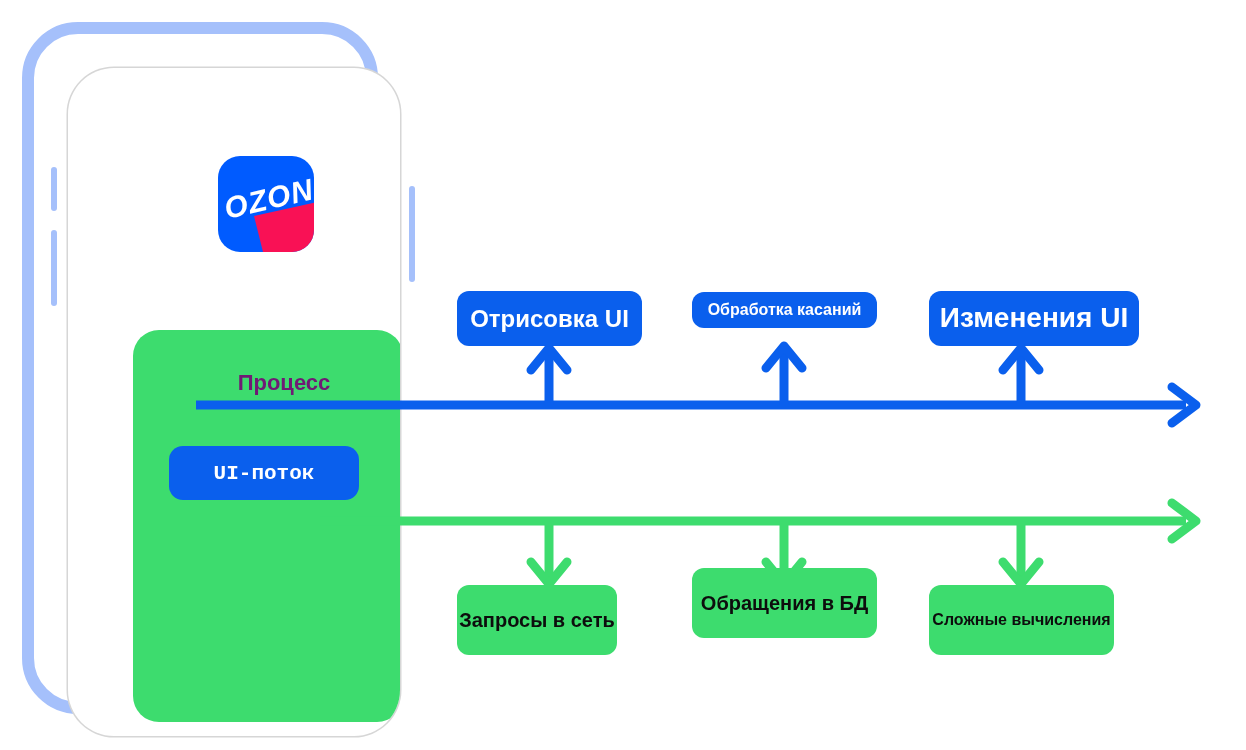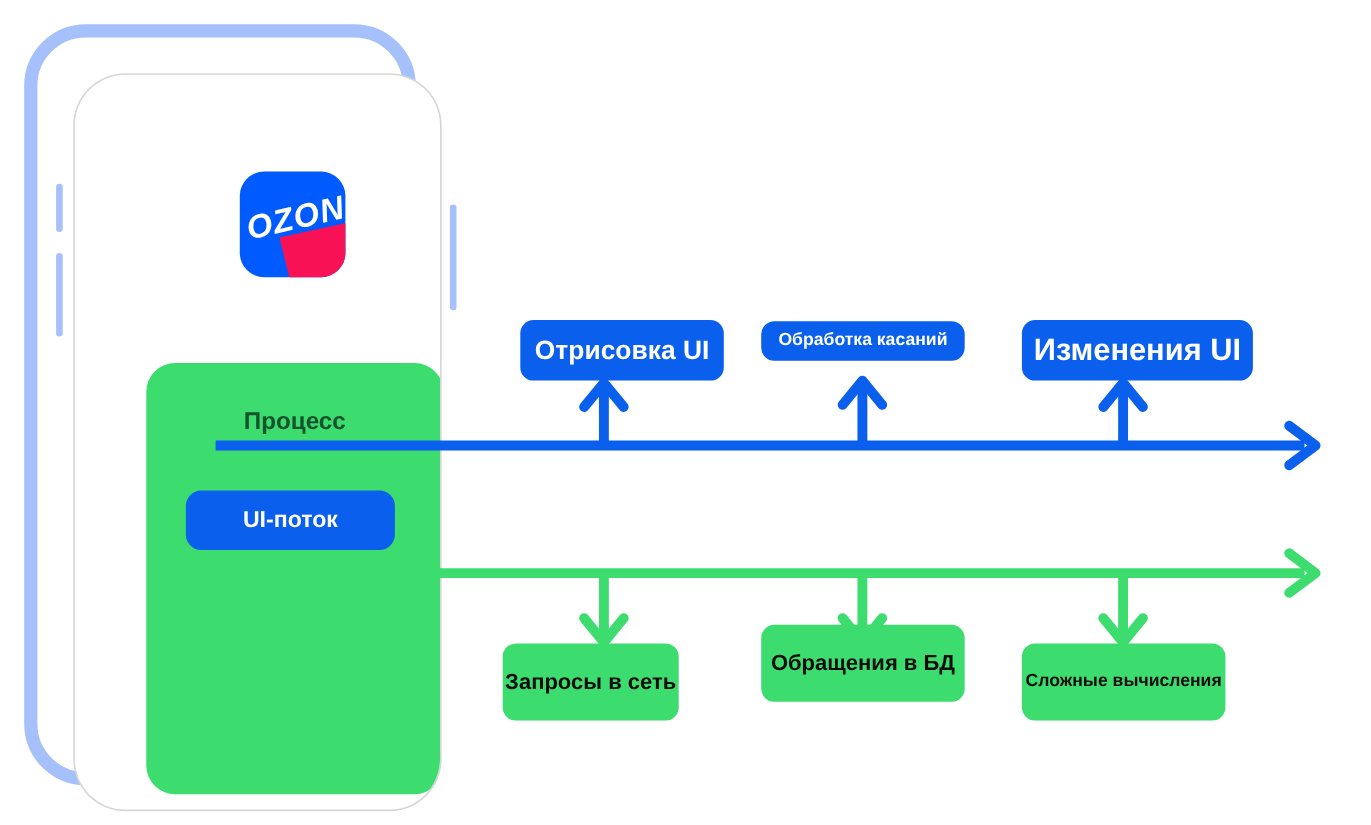--- a/index.html
+++ b/index.html
@@ -99,35 +99,37 @@
     background: #3ddc6e;
   }
   .process-title {
     position: absolute;
     left: 0;
     top: 40px;
     width: 270px;
     text-align: center;
     font-size: 22px;
     font-weight: bold;
-    color: #14532d;
+    color: #701a75;
+    padding-left: 16px;
   }
 
   .thread-chip {
     position: absolute;
     border-radius: 14px;
     background: #0a5fed;
     color: #ffffff;
     font-size: 21px;
     font-weight: bold;
     display: flex;
     align-items: center;
     justify-content: center;
     text-align: center;
     box-sizing: border-box;
+    font-family: Liberation Mono, monospace;
   }
   .chip-ui     { left: 101px; top: 378px; width: 190px; height: 54px; }
   .chip-other  { left: 101px; top: 489px; width: 190px; height: 70px; }
 
   
   .node {
     position: absolute;
     border-radius: 12px;
     display: flex;
     align-items: center;
@@ -140,21 +142,21 @@
     background: #0a5fed;
     color: #ffffff;
     font-weight: bold;
   }
   .node.green {
     background: #3ddc6e;
     color: #0d0d0d;
     font-weight: bold;
   }
 
-  .node-draw   { left: 457px;  top: 291px; width: 185px; height: 55px; font-size: 24px; margin-left: 16px; }
+  .node-draw   { left: 457px;  top: 291px; width: 185px; height: 55px; font-size: 24px; }
   .node-touch  { left: 692px;  top: 292px; width: 185px; height: 36px; font-size: 16px; }
   .node-change { left: 929px;  top: 291px; width: 210px; height: 55px; font-size: 28px; }
 
   .node-net    { left: 457px;  top: 585px; width: 160px; height: 70px; font-size: 20px; }
   .node-db     { left: 692px;  top: 568px; width: 185px; height: 70px; font-size: 20px; }
   .node-calc   { left: 929px;  top: 585px; width: 185px; height: 70px; font-size: 16px; }
 
   
   #arrows {
     position: absolute;

